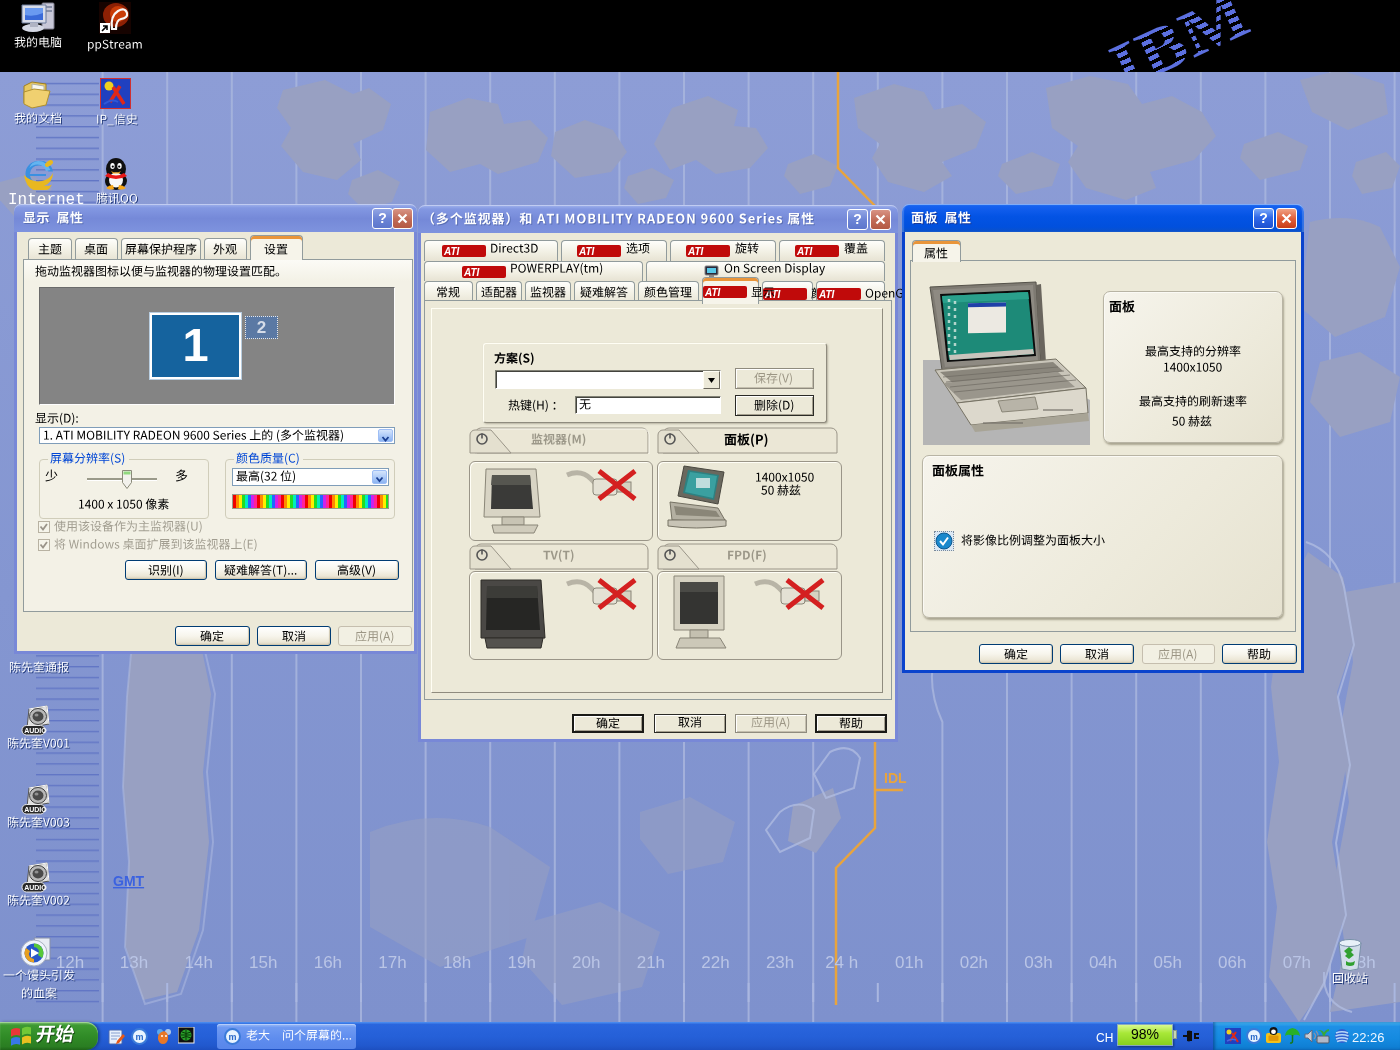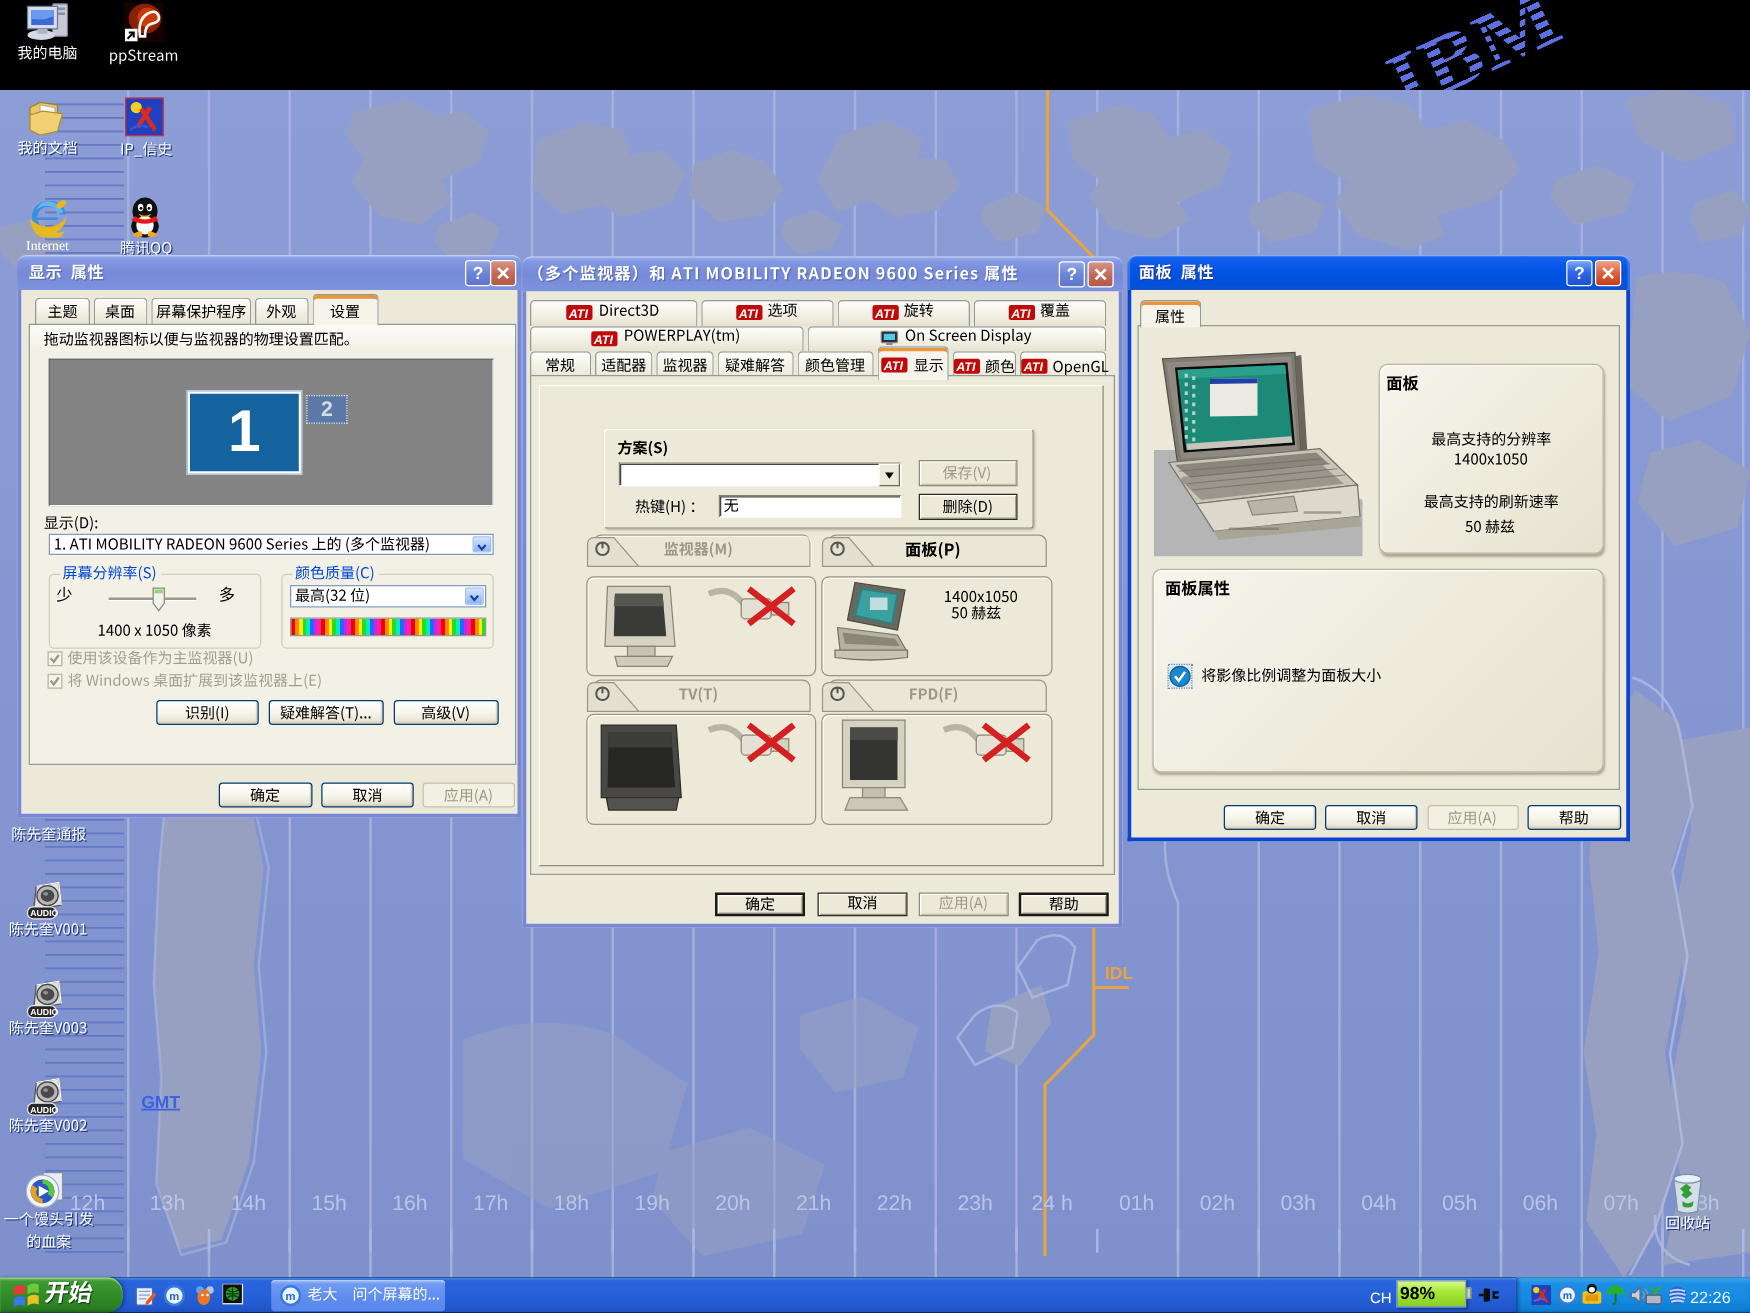--- a/index.html
+++ b/index.html
@@ -17,21 +17,21 @@
 .tbtn { position:absolute; width:21px; height:21px; top:4px; border-radius:3px; border:1px solid #fff; text-align:center; }
 .xbtn { position:absolute; border:1px solid #003c74; border-radius:3px; background:linear-gradient(180deg,#ffffff 0%,#f7f5ec 50%,#ece7d7 82%,#ddd4bf 100%); text-align:center; box-shadow:inset -1px -1px 1px #cfc7b0; }
 .xbtnD { position:absolute; border:1px solid #c5beae; border-radius:3px; background:#f2f0e3; text-align:center; }
 .cbtn { position:absolute; background:#ece9d8; border:1px solid #2b2b26; box-shadow:inset 1px 1px 0 #ffffff, inset -1px -1px 0 #a49f8e; text-align:center; }
 .cbtnD { position:absolute; background:#ece9d8; border:1px solid #8f8b7e; box-shadow:inset 1px 1px 0 #ffffff, inset -1px -1px 0 #c4bfae; text-align:center; }
 .csunk { position:absolute; background:#fff; border:1px solid; border-color:#828276 #fff #fff #828276; box-shadow:inset 1px 1px 0 #44443e; }
 .tab { position:absolute; border:1px solid #919b9c; border-bottom:none; border-radius:4px 4px 0 0; background:linear-gradient(180deg,#fefefb 0%,#f2f0e4 55%,#e7e3d3 100%); text-align:center; white-space:nowrap; }
 .tabA { position:absolute; border:1px solid #919b9c; border-bottom:none; border-radius:4px 4px 0 0; background:#f6f4ea; box-shadow:inset 0 3px 0 #e9953a; text-align:center; z-index:3; white-space:nowrap; }
 .grp { position:absolute; border:1px solid #d0cdba; border-radius:4px; }
 .pane { position:absolute; border:1px solid #919b9c; background:#f3f1e6; }
-.ati { display:inline-block; width:21px; height:12px; background:#c00a0a; border-radius:2px; position:relative; vertical-align:middle; }
+.ati { display:inline-block; width:44px; height:12px; background:#c00a0a; border-radius:2px; position:relative; vertical-align:middle; }
 .rgrp { position:absolute; background:linear-gradient(135deg,#f6f4ec 0%,#edeadb 60%,#e6e2d0 100%); border:1px solid #b8b4a4; border-radius:7px; box-shadow:1px 2px 2px rgba(90,85,60,0.45), inset 1px 1px 0 #fbfaf5; }
 </style>
 </head>
 <body>
 <div class="abs" style="left:0;top:0;width:1400px;height:1050px;background:#000;">
 
 <div class="abs" style="left:0;top:72px;width:1400px;height:950px;overflow:hidden;">
 <svg width="1400" height="950" viewBox="0 0 1400 950" style="position:absolute;left:0;top:0">
   <defs>
     <linearGradient id="wpg" x1="0" y1="0" x2="0" y2="1">
@@ -268,21 +268,21 @@
       </svg></div>
 
 <div class="abs" style="left:22px;top:157px;width:33px;height:33px;">
 <svg width="33" height="33" viewBox="0 0 33 33">
   <path d="M16,4 a12.5,12.5 0 1,0 0,25 q6,0 10,-4 l-7,0 q-9,2 -11,-6 l16,0 0,-2 -16.2,0 q1,-9 10,-8.5 q7,0.5 8.5,6 l4.6,0 a12.5,12.5 0 0,0 -14.9,-10.5 z" fill="#3a90e0"></path>
   <path d="M16,4 a12.5,12.5 0 0,1 12.4,9 l-4.5,1 q-1.5,-6 -8.5,-6.5 q-5,0 -8,3.5 q2,-6.5 8.6,-7 z" fill="#64b4f0"></path>
   <path d="M2,18 q8,8 18,6 q8,-2 11,-8 q0,9 -9,13 q5,0.5 8,-1.5 l-3,4.5 q-7,3.5 -14,1.5 q-9,-2.5 -11,-15.5 z" fill="#e8b820"></path>
   <ellipse cx="27" cy="6.5" rx="4.5" ry="2.5" fill="#e8b820" transform="rotate(-35 27 6.5)"></ellipse>
 </svg>
 </div>
-<div class="lbl" style="left:8px;top:191px;width:60px;color:#fff;font-size:11px;font-family:Liberation Serif, serif;">Internet</div>
+<div class="lbl" style="left:8px;top:191px;width:60px;color:#fff;font-size:16px;font-family:Liberation Mono, monospace;">Internet</div>
 
 <div class="abs" style="left:102px;top:156px;width:30px;height:35px;">
 <svg width="30" height="35" viewBox="0 0 30 35">
   <ellipse cx="14" cy="13" rx="10" ry="11" fill="#101010"></ellipse>
   <ellipse cx="14" cy="25" rx="11" ry="9" fill="#101010"></ellipse>
   <ellipse cx="14" cy="24" rx="7" ry="7.5" fill="#f8f8f8"></ellipse>
   <ellipse cx="10.5" cy="10" rx="2.2" ry="3" fill="#fff"></ellipse>
         <ellipse cx="17.5" cy="10" rx="2.2" ry="3" fill="#fff"></ellipse>
   <circle cx="10.8" cy="10.6" r="1.1" fill="#000"></circle>
         <circle cx="17.2" cy="10.6" r="1.1" fill="#000"></circle>
@@ -1513,21 +1513,21 @@
               <use href="#r0002e" x="8000"></use>
               <use href="#r0002e" x="8278"></use>
               <use href="#r0002e" x="8556"></use>
             </g>
           </svg></div>
   </div>
 
   <div class="abs" style="left:1096px;top:9px;color:#fff;font-size:12px;">CH</div>
   <div class="abs" style="left:1117px;top:2px;width:56px;height:22px;background:linear-gradient(180deg,#d8f890 0%,#a8e838 40%,#88d020 100%);border:1px solid #88a8c0;box-shadow:1px 1px 2px rgba(0,0,0,0.4);"></div>
   <div class="abs" style="left:1173px;top:8px;width:4px;height:9px;background:#c8d8b0;border:1px solid #889890;"></div>
-  <div class="abs" style="left:1120px;top:4px;width:50px;text-align:left;font-size:14px;font-weight:bold;color:#000;">98%</div>
+  <div class="abs" style="left:1120px;top:4px;width:50px;text-align:center;font-size:14px;font-weight:normal;color:#000;">98%</div>
   <svg width="18" height="14" viewBox="0 0 18 14" style="position:absolute;left:1182px;top:7px">
     <path d="M1,7 h4 M9,2 v10 M13,4 v6 M13,5 h4 M13,9 h4" stroke="#101010" stroke-width="2"></path>
     <path d="M5,2 q5,-2 5,5 q0,7 -5,5 z" fill="#101010"></path>
   </svg>
 
   <div class="abs" style="left:1213px;top:0;width:187px;height:28px;background:linear-gradient(180deg,#44b4f2 0%,#1e90e6 16%,#148ae0 60%,#0e7bd0 100%);box-shadow:inset 2px 0 3px rgba(0,0,60,0.35);">
 
     <svg width="16" height="16" viewBox="0 0 16 16" style="position:absolute;left:12px;top:6px">
       <rect width="16" height="16" fill="#2040c0"></rect>
           <circle cx="4" cy="4" r="2.5" fill="#f0d020"></circle>

